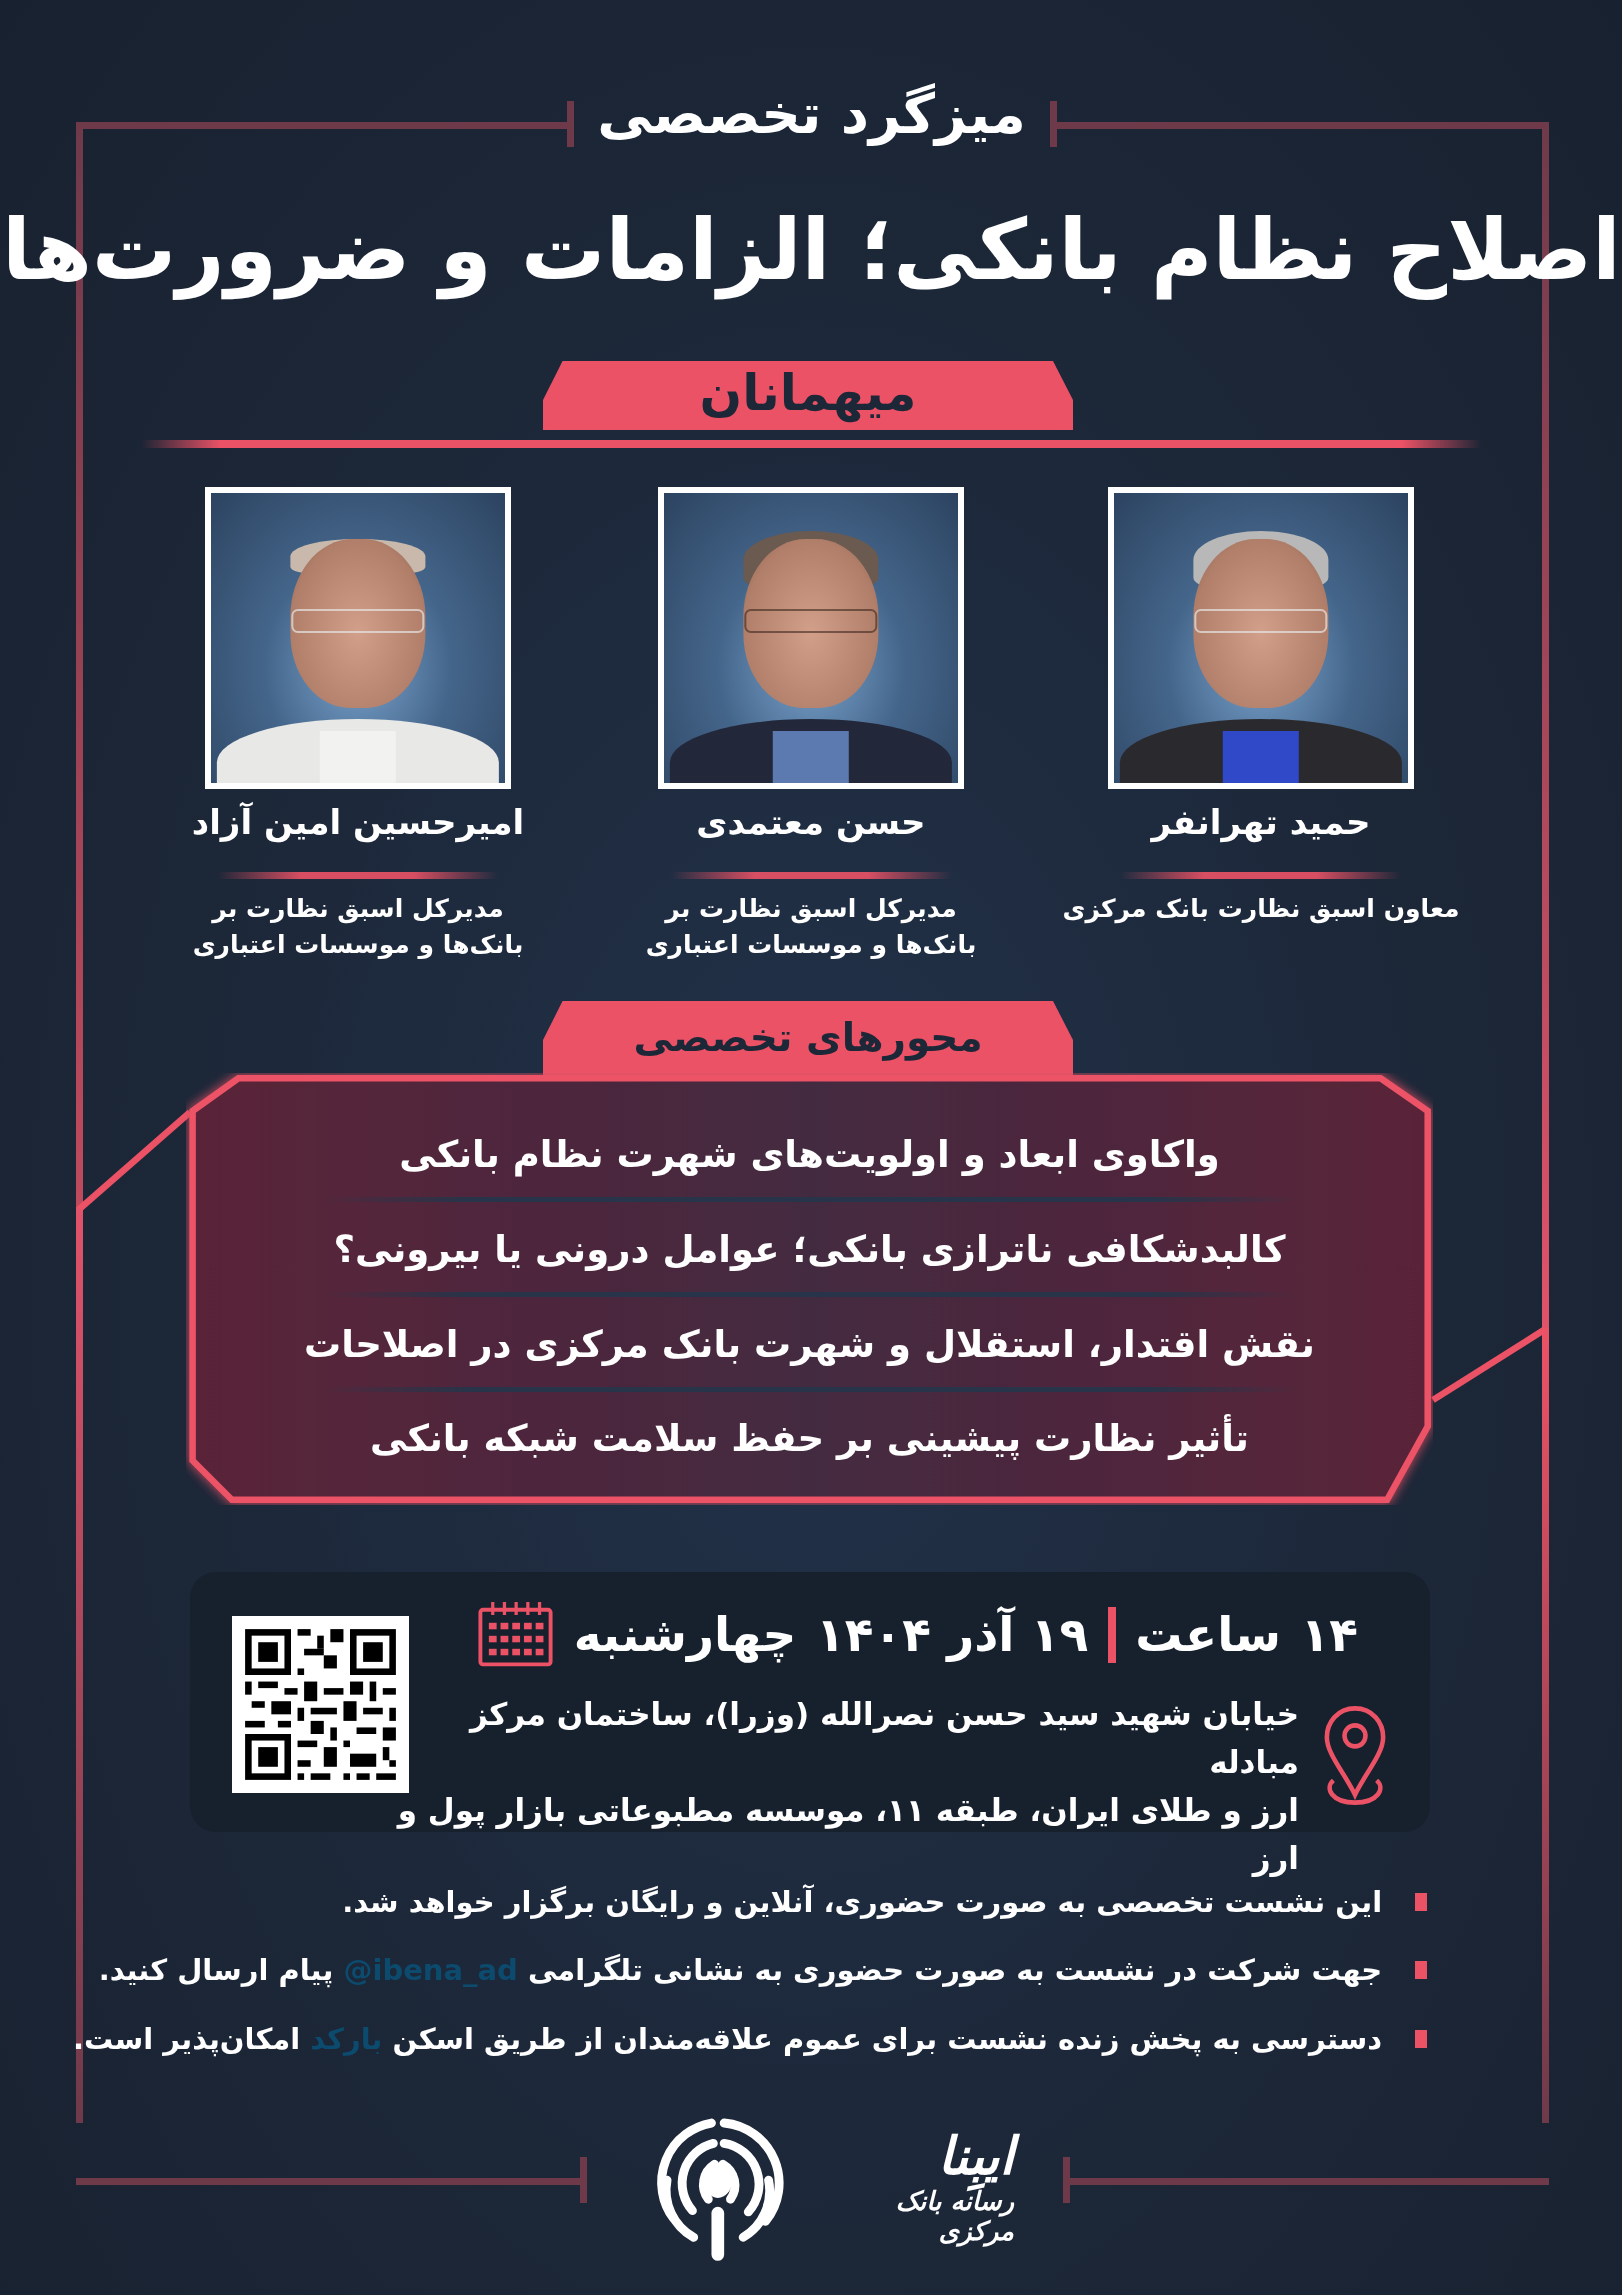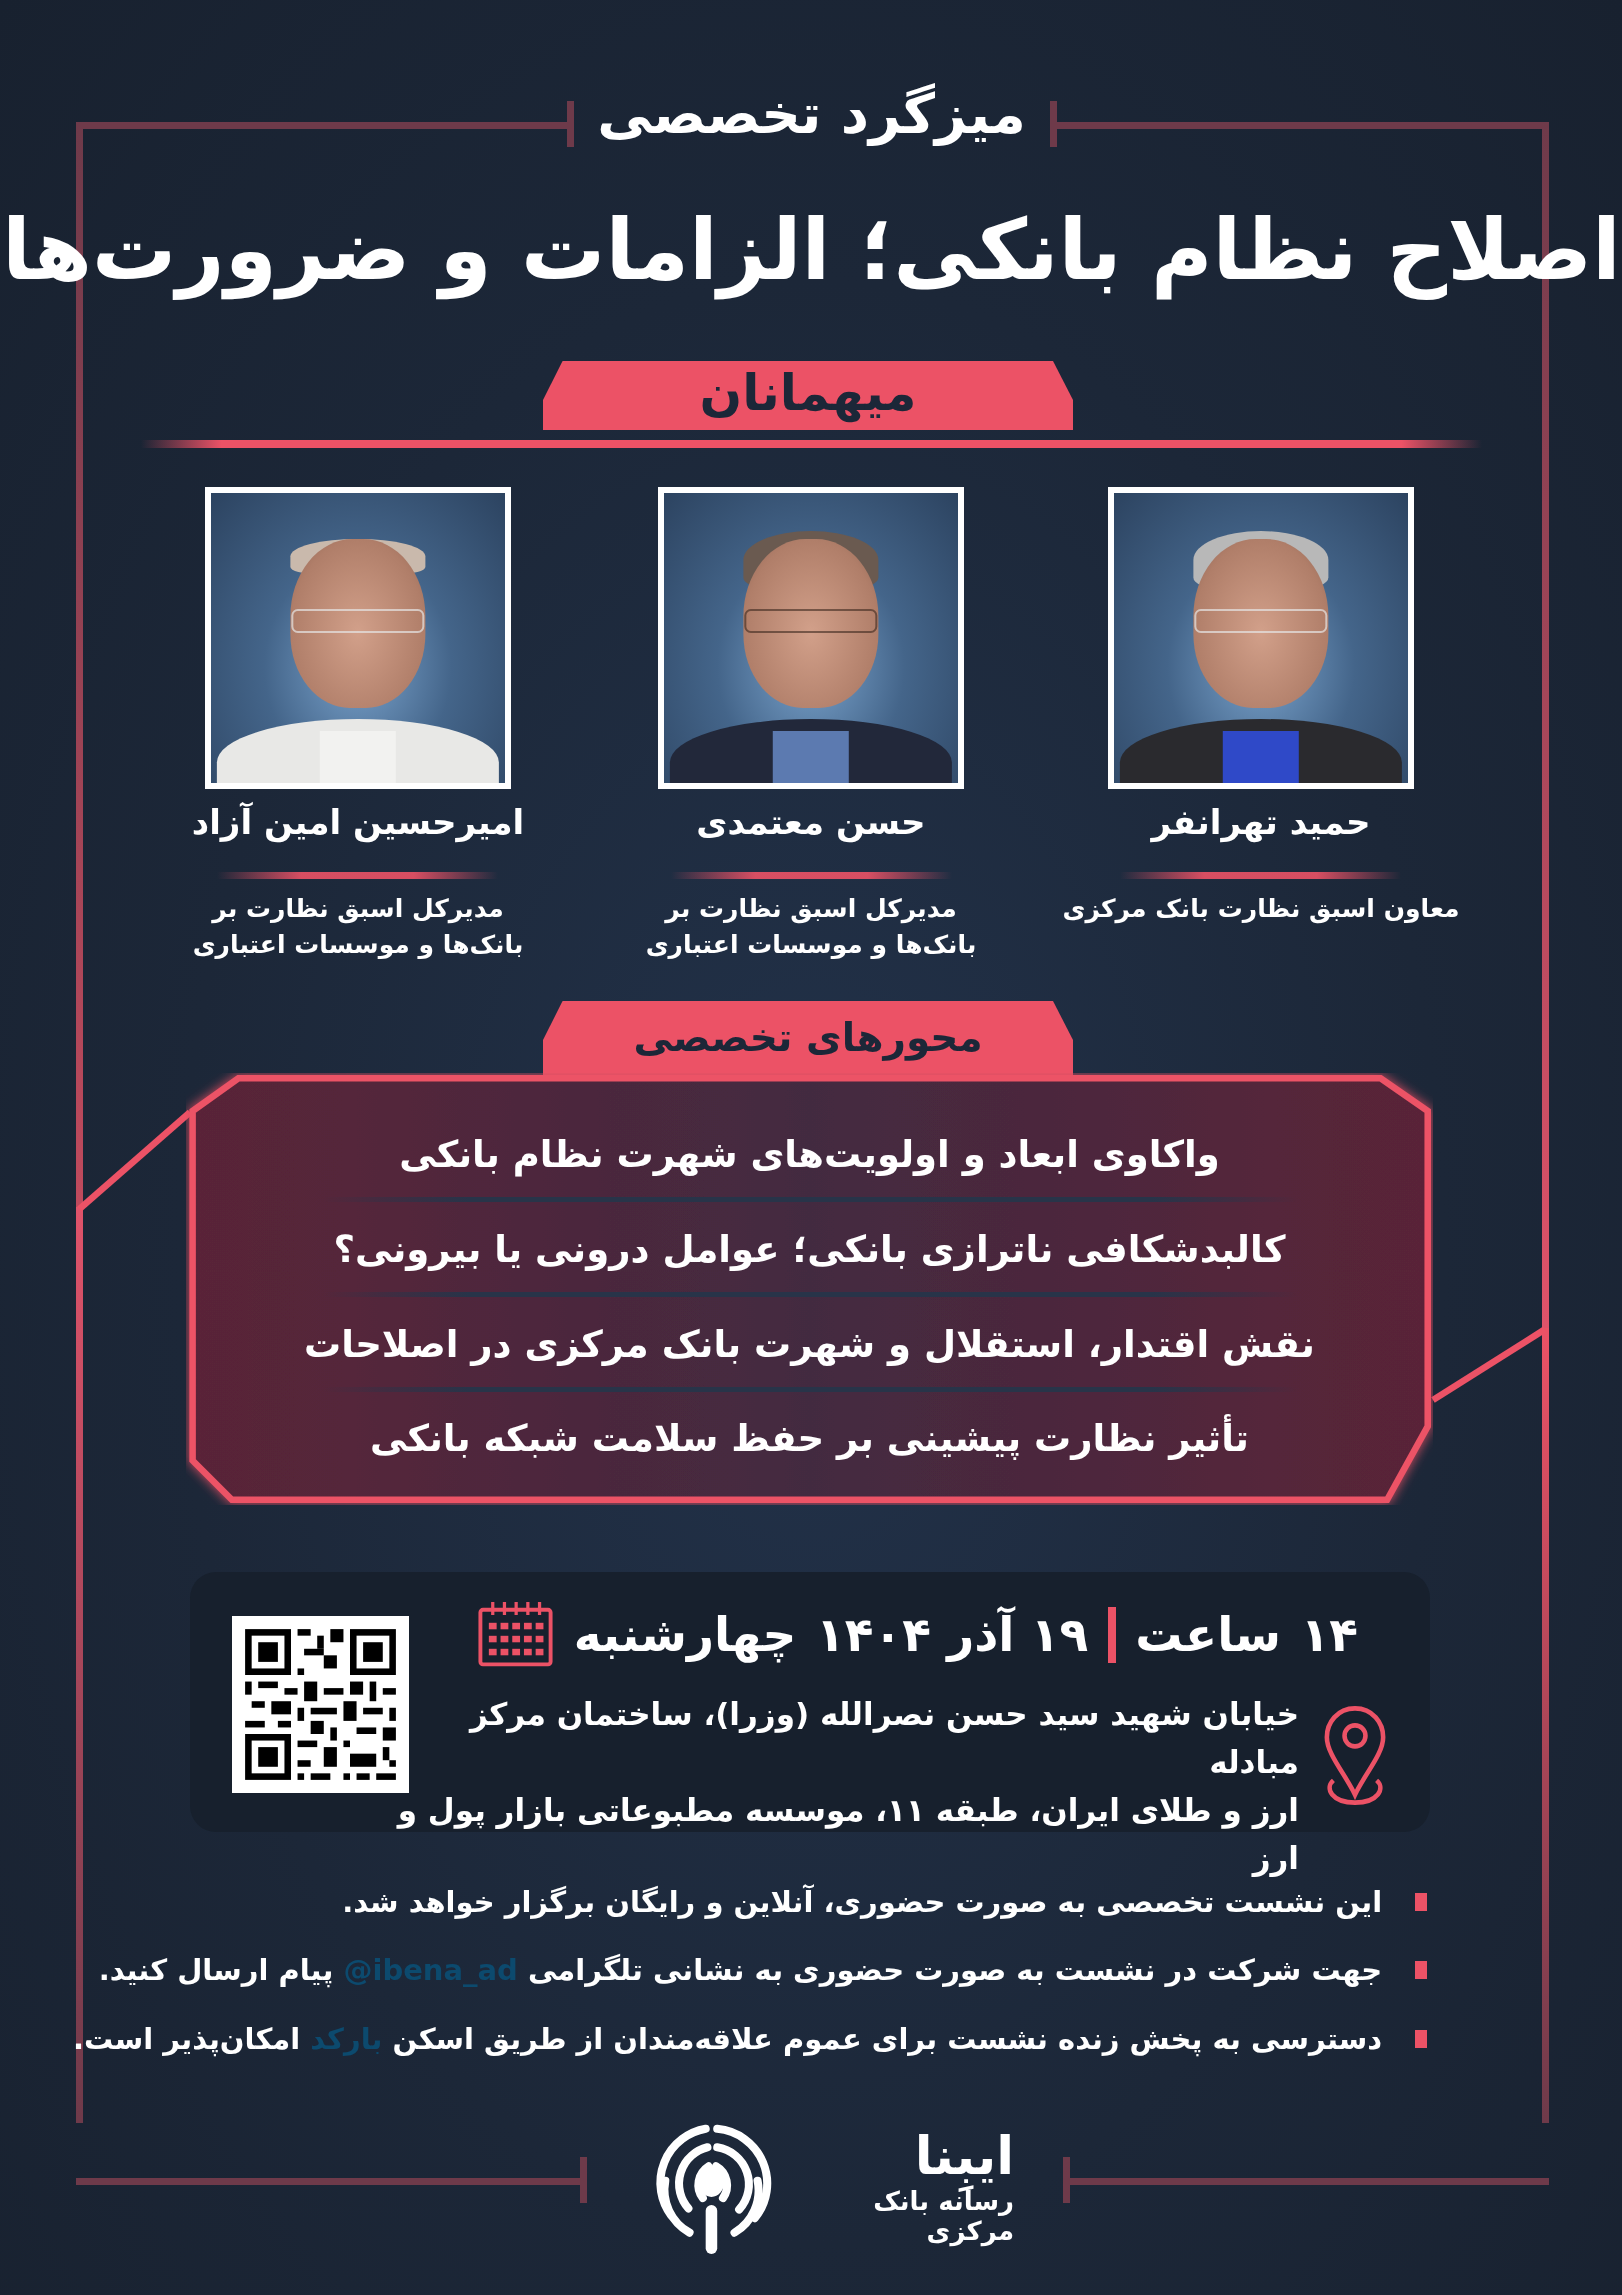--- a/index.html
+++ b/index.html
@@ -340,21 +340,21 @@
     <span>جهت شرکت در نشست به صورت حضوری به نشانی تلگرامی </span><span class="accent" style="direction:ltr; unicode-bidi:embed;">@ibena_ad</span><span> پیام ارسال کنید.</span>
   </span>
 </div>
 <div class="note" style="top:2022px;">
   <span class="bullet"></span>
   <span>
     <span>دسترسی به پخش زنده نشست برای عموم علاقه‌مندان از طریق اسکن </span><span class="accent">بارکد</span><span> امکان‌پذیر است.</span>
   </span>
 </div>
 
-<div class="abs" style="left:648px; top:2104px; width:366px; height:164px; display:flex; align-items:center; gap:30px;">
+<div class="abs" style="left:648px; top:2104px; width:366px; height:164px; display:flex; align-items:center; gap:30px;font-style:italic;">
   <svg width="144" height="157" viewBox="0 0 220 240">
     <g fill="none" stroke="#ffffff" stroke-width="14" stroke-linecap="round">
       <path d="M40 170 A95 95 0 0 1 100 20"></path>
       <path d="M120 20 A95 95 0 0 1 185 175"></path>
       <path d="M70 158 A65 65 0 0 1 103 52"></path>
       <path d="M120 52 A65 65 0 0 1 158 160"></path>
       <path d="M95 140 A38 38 0 0 1 105 85"></path>
       <path d="M118 85 A38 38 0 0 1 130 140"></path>
       <path d="M30 110 A85 85 0 0 0 72 200"></path>
       <path d="M190 110 A85 85 0 0 1 150 200"></path>

